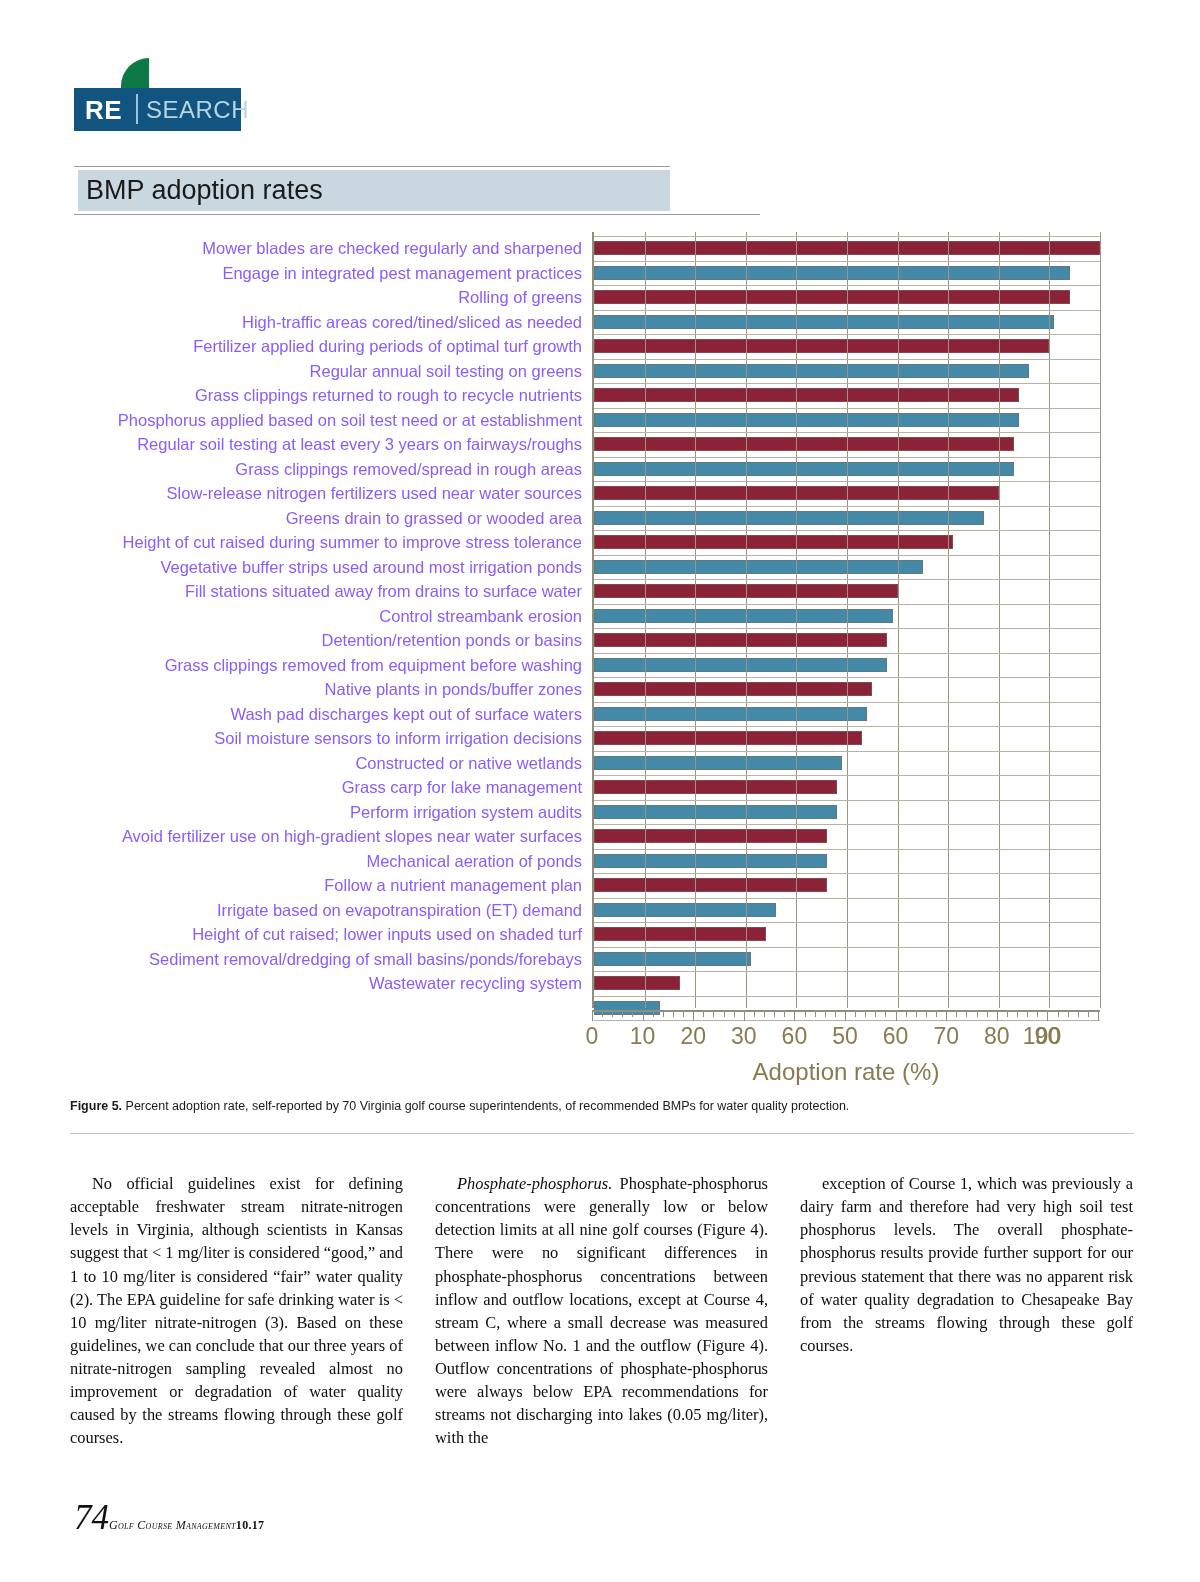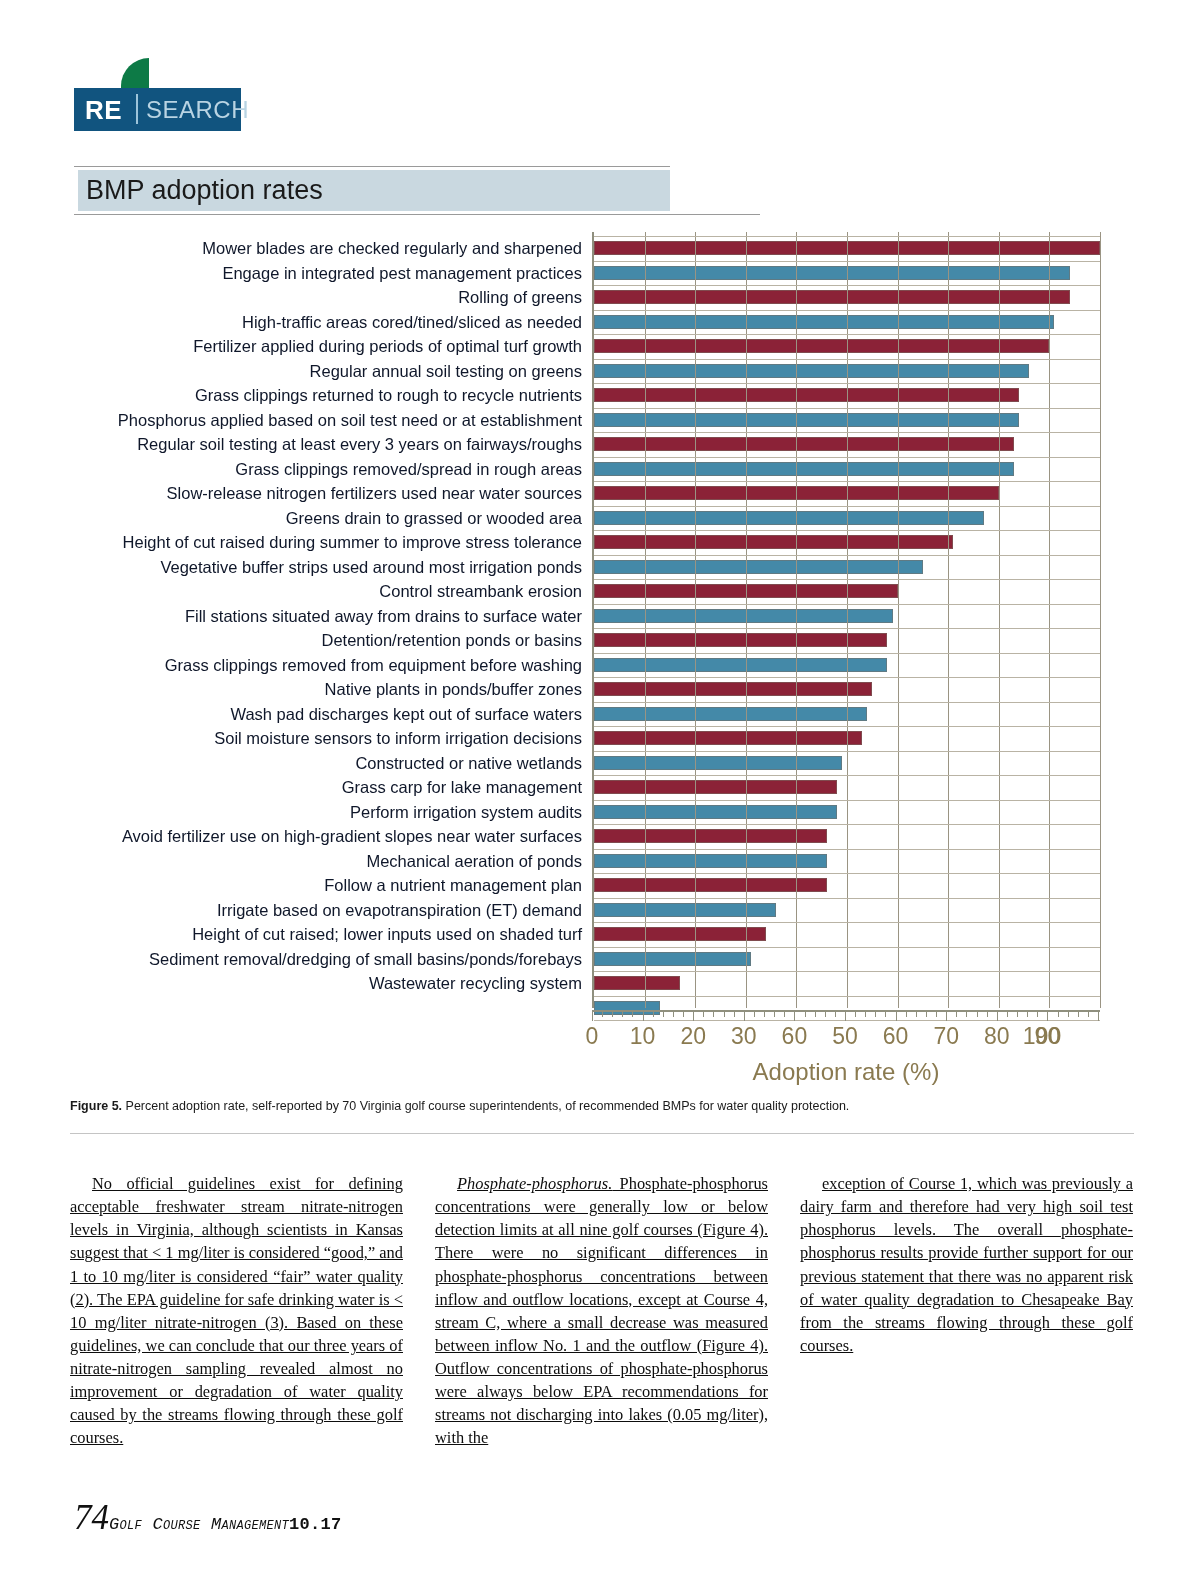--- a/index.html
+++ b/index.html
@@ -124,21 +124,21 @@
     height: 24.5px;
     display: flex;
     align-items: center;
   }
   .row-label {
     width: 508px;
     text-align: right;
     padding-right: 0;
     font-family: "Liberation Sans", sans-serif;
     font-size: 16.5px;
-    color: #0f172a;
+    color: #8b5cf6;
     white-space: nowrap;
     line-height: 1;
   }
   .plot {
     position: absolute;
     left: 518px;
     top: 0px;
     width: 506px;
     height: 776px;
     border-left: 2px solid #8f8f7e;
@@ -226,44 +226,43 @@
     display: flex;
     gap: 32px;
   }
   .col {
     width: 333px;
     font-family: "Liberation Serif", serif;
     font-size: 16.4px;
     line-height: 1.41;
     text-align: justify;
     color: #0d0d0d;
-    text-decoration: underline;
   }
   .col p { margin: 0; text-indent: 22px; }
   .col .runin { font-style: italic; }
 
   
   .footer {
     position: absolute;
     left: 74px;
     top: 1498px;
     display: flex;
     align-items: baseline;
   }
   .pageno {
     font-family: "Liberation Serif", serif;
     font-style: italic;
     font-size: 35px;
     color: #111;
   }
   .footer-title {
-    font-family: Liberation Mono, monospace;
+    font-family: Liberation Serif, serif;
     font-variant: small-caps;
     font-style: italic;
-    font-size: 17px;
+    font-size: 12px;
     letter-spacing: .3px;
     color: #111;
     text-align: right;
   }
   .footer-issue { font-weight: bold; font-style: normal; font-variant: normal; }
 </style>
 </head>
 <body>
 
 <div class="logo-wrap">
@@ -317,24 +316,24 @@
       <div class="row">
         <div class="row-label">Greens drain to grassed or wooded area</div>
       </div>
       <div class="row">
         <div class="row-label">Height of cut raised during summer to improve stress tolerance</div>
       </div>
       <div class="row">
         <div class="row-label">Vegetative buffer strips used around most irrigation ponds</div>
       </div>
       <div class="row">
+        <div class="row-label">Fill stations situated away from drains to surface water</div>
+      </div>
+      <div class="row">
         <div class="row-label">Control streambank erosion</div>
-      </div>
-      <div class="row">
-        <div class="row-label">Fill stations situated away from drains to surface water</div>
       </div>
       <div class="row">
         <div class="row-label">Detention/retention ponds or basins</div>
       </div>
       <div class="row">
         <div class="row-label">Grass clippings removed from equipment before washing</div>
       </div>
       <div class="row">
         <div class="row-label">Native plants in ponds/buffer zones</div>
       </div>

